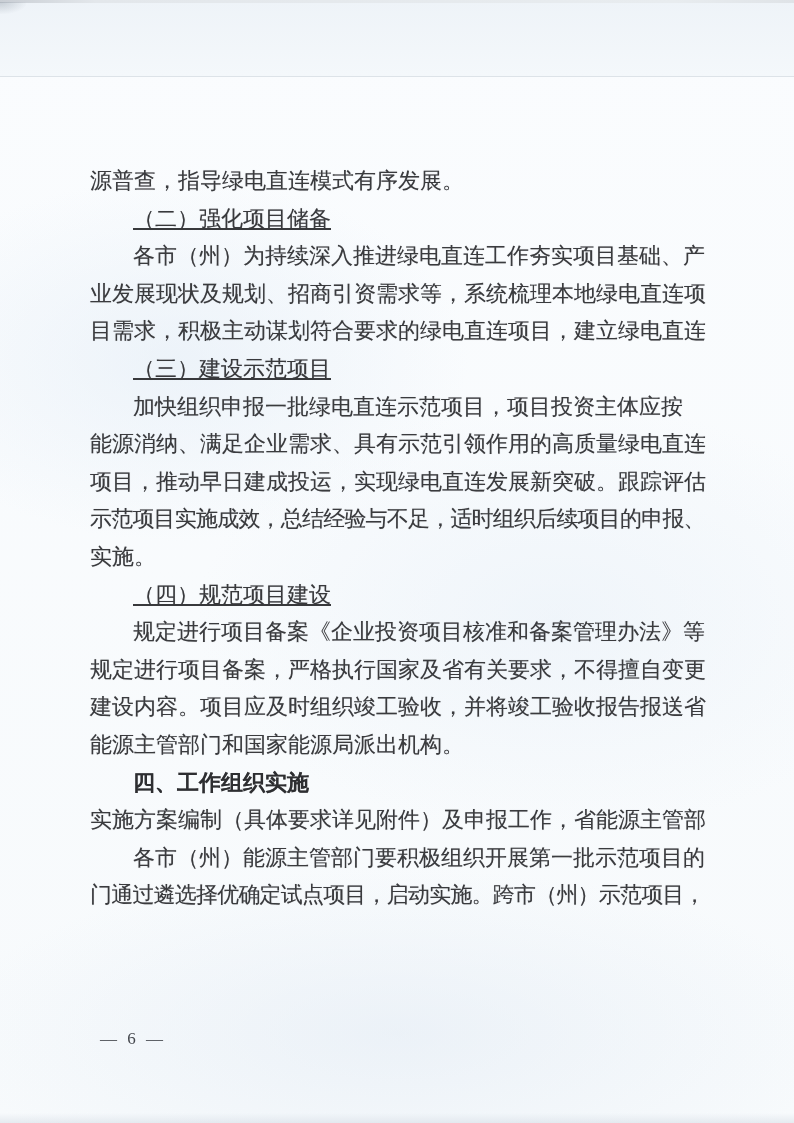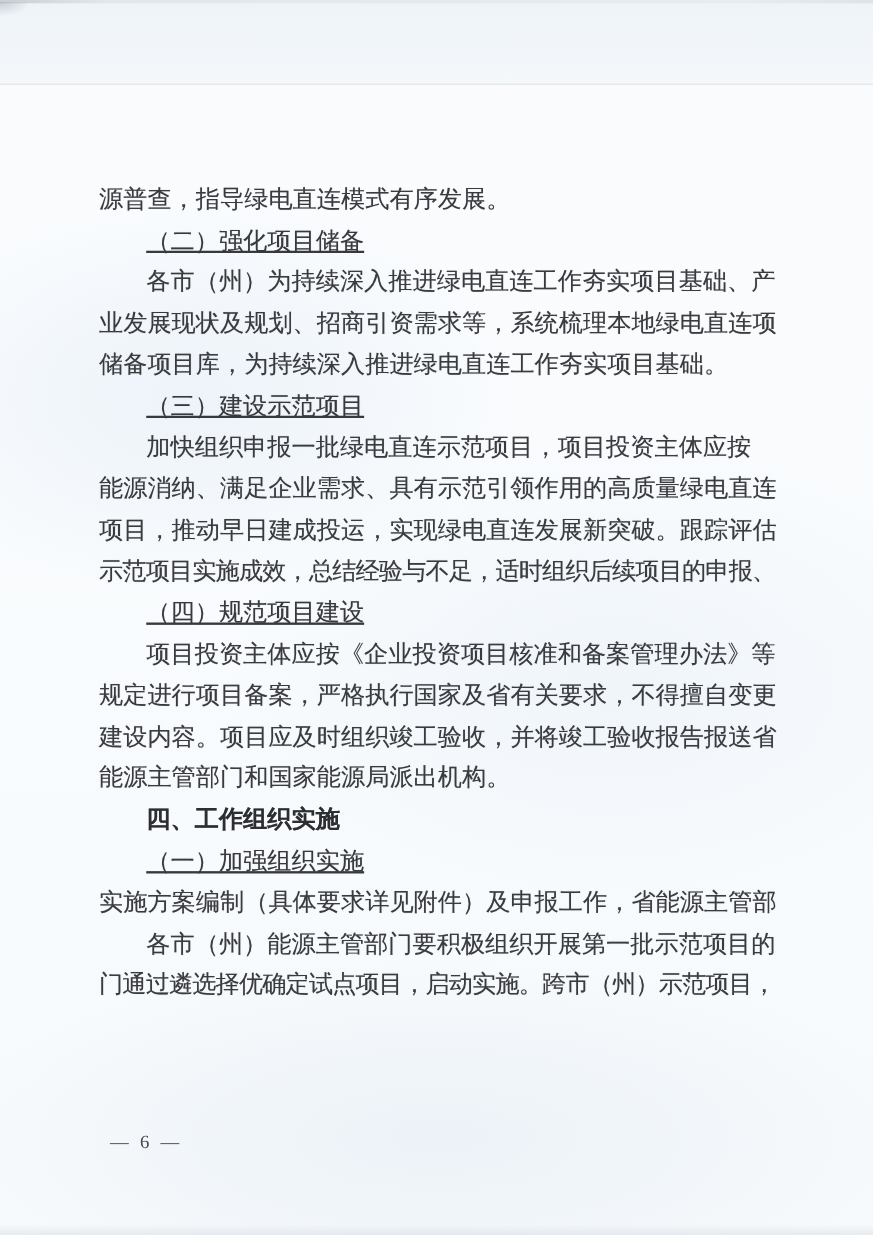--- a/index.html
+++ b/index.html
@@ -89,33 +89,33 @@
 
   <div class="top-band"></div>
   <div class="top-edge"></div>
   <div class="corner-smudge"></div>
 
   <div class="doc">
     <div class="ln">源普查，指导绿电直连模式有序发展。</div>
     <div class="ln indent sub">（二）强化项目储备</div>
     <div class="ln indent">各市（州）为持续深入推进绿电直连工作夯实项目基础、产</div>
     <div class="ln">业发展现状及规划、招商引资需求等，系统梳理本地绿电直连项</div>
-    <div class="ln">储备项目库，为持续深入推进绿电直连工作夯实项目基础。</div>
+    <div class="ln">目需求，积极主动谋划符合要求的绿电直连项目，建立绿电直连</div>
     <div class="ln indent sub">（三）建设示范项目</div>
     <div class="ln indent">加快组织申报一批绿电直连示范项目，项目投资主体应按</div>
     <div class="ln">能源消纳、满足企业需求、具有示范引领作用的高质量绿电直连</div>
     <div class="ln">项目，推动早日建成投运，实现绿电直连发展新突破。跟踪评估</div>
     <div class="ln squeeze">示范项目实施成效，总结经验与不足，适时组织后续项目的申报、</div>
+    <div class="ln">实施。</div>
     <div class="ln indent sub">（四）规范项目建设</div>
-    <div class="ln indent">项目投资主体应按《企业投资项目核准和备案管理办法》等</div>
+    <div class="ln indent">规定进行项目备案《企业投资项目核准和备案管理办法》等</div>
     <div class="ln">规定进行项目备案，严格执行国家及省有关要求，不得擅自变更</div>
     <div class="ln">建设内容。项目应及时组织竣工验收，并将竣工验收报告报送省</div>
     <div class="ln">能源主管部门和国家能源局派出机构。</div>
     <div class="ln indent h1">四、工作组织实施</div>
-    <div class="ln indent sub">（一）加强组织实施</div>
     <div class="ln">实施方案编制（具体要求详见附件）及申报工作，省能源主管部</div>
     <div class="ln indent">各市（州）能源主管部门要积极组织开展第一批示范项目的</div>
     <div class="ln squeeze">门通过遴选择优确定试点项目，启动实施。跨市（州）示范项目，</div>
   </div>
 
   <div class="pagenum">— 6 —</div>
 
   <div class="bottom-shade"></div>
 
 </div>

